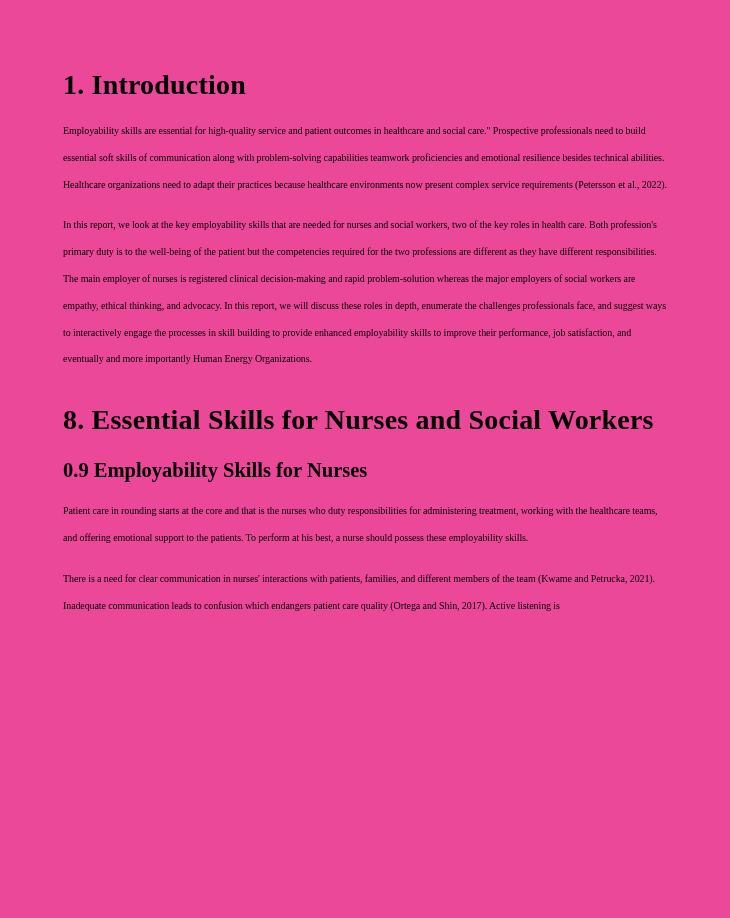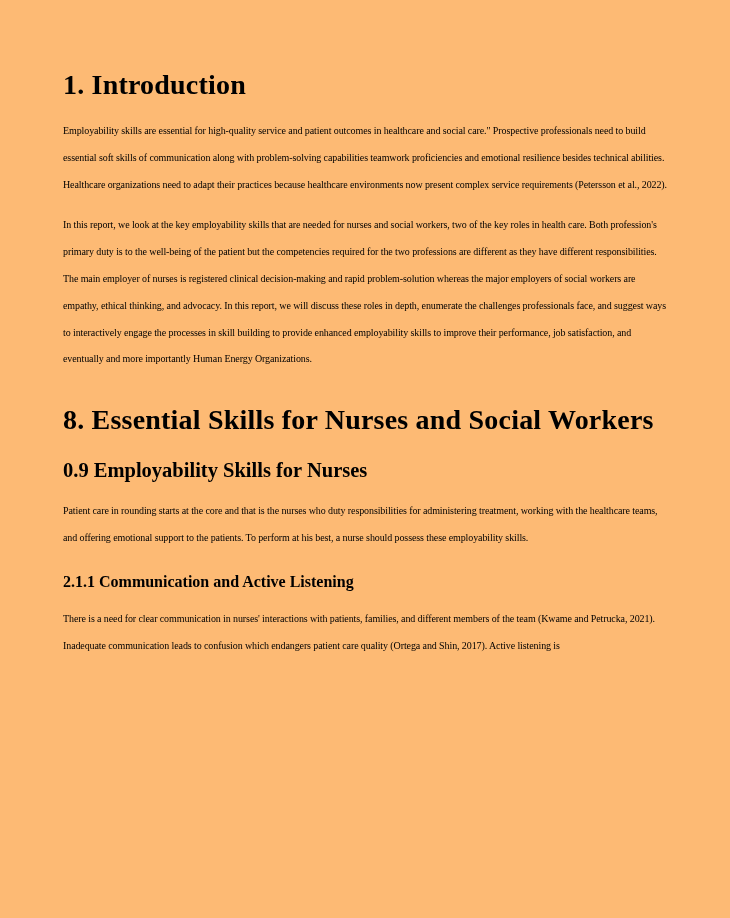--- a/index.html
+++ b/index.html
@@ -13,21 +13,21 @@
     overflow: hidden;
     font-family: "Liberation Serif", "DejaVu Serif", serif;
     color: #000000;
     -webkit-font-smoothing: antialiased;
   }
   .page {
     box-sizing: border-box;
     width: 730px;
     height: 918px;
     padding: 64px 63px 0 63px;
-    background: #fdba74;
+    background: #ec4899;
   }
   .h1 {
     font-size: 28px;
     line-height: 42px;
     font-weight: bold;
     margin: 0 0 10px 0;
     letter-spacing: 0.2px;
   }
   .h1.spaced {
     margin-top: 26px;
@@ -62,17 +62,16 @@
   <p class="para">Employability skills are essential for high-quality service and patient outcomes in healthcare and social care." Prospective professionals need to build essential soft skills of communication along with problem-solving capabilities teamwork proficiencies and emotional resilience besides technical abilities. Healthcare organizations need to adapt their practices because healthcare environments now present complex service requirements (Petersson et al., 2022).</p>
 
   <p class="para">In this report, we look at the key employability skills that are needed for nurses and social workers, two of the key roles in health care. Both profession's primary duty is to the well-being of the patient but the competencies required for the two professions are different as they have different responsibilities. The main employer of nurses is registered clinical decision-making and rapid problem-solution whereas the major employers of social workers are empathy, ethical thinking, and advocacy. In this report, we will discuss these roles in depth, enumerate the challenges professionals face, and suggest ways to interactively engage the processes in skill building to provide enhanced employability skills to improve their performance, job satisfaction, and eventually and more importantly Human Energy Organizations.</p>
 
   <h1 class="h1 spaced">8. Essential Skills for Nurses and Social Workers</h1>
 
   <h2 class="h2">0.9 Employability Skills for Nurses</h2>
 
   <p class="para">Patient care in rounding starts at the core and that is the nurses who duty responsibilities for administering treatment, working with the healthcare teams, and offering emotional support to the patients. To perform at his best, a nurse should possess these employability skills.</p>
 
-  <h3 class="h3">2.1.1 Communication and Active Listening</h3>
 
   <p class="para">There is a need for clear communication in nurses' interactions with patients, families, and different members of the team (Kwame and Petrucka, 2021). Inadequate communication leads to confusion which endangers patient care quality (Ortega and Shin, 2017). Active listening is</p>
 
 </div>
 
 </body></html>

